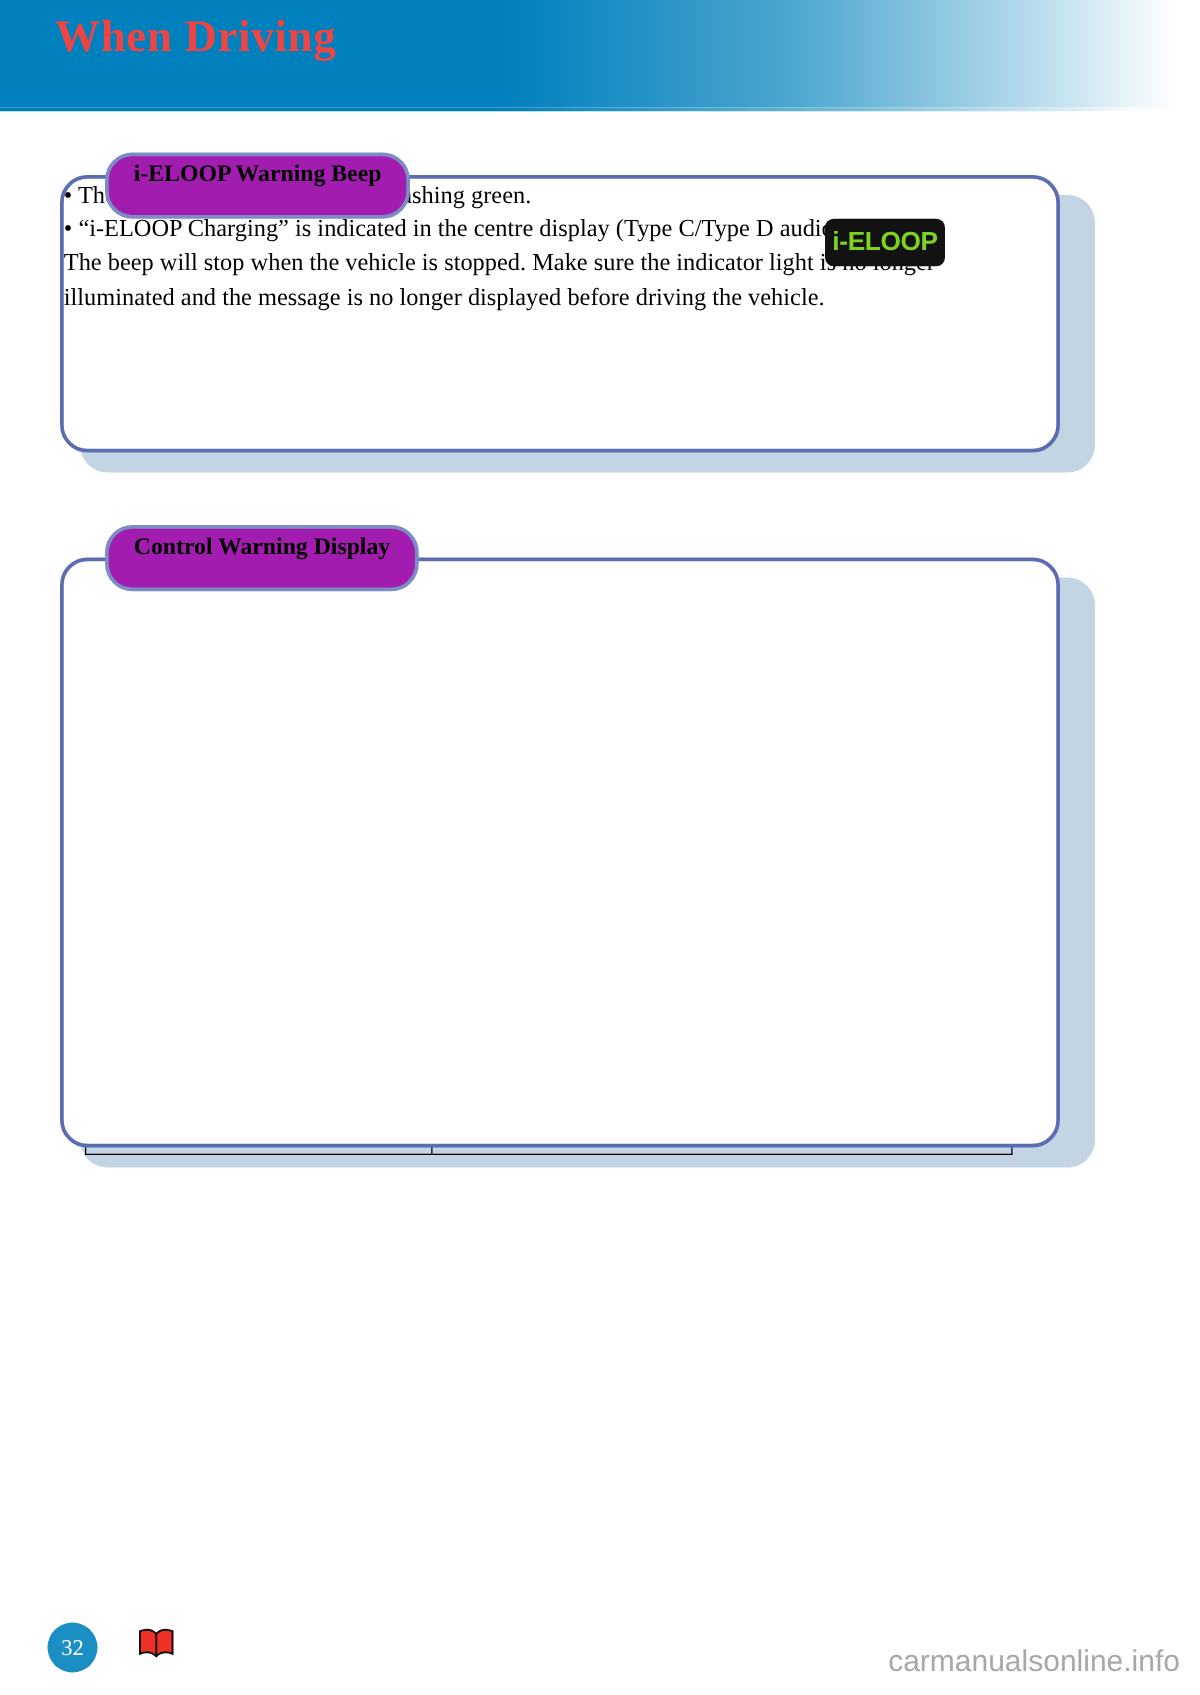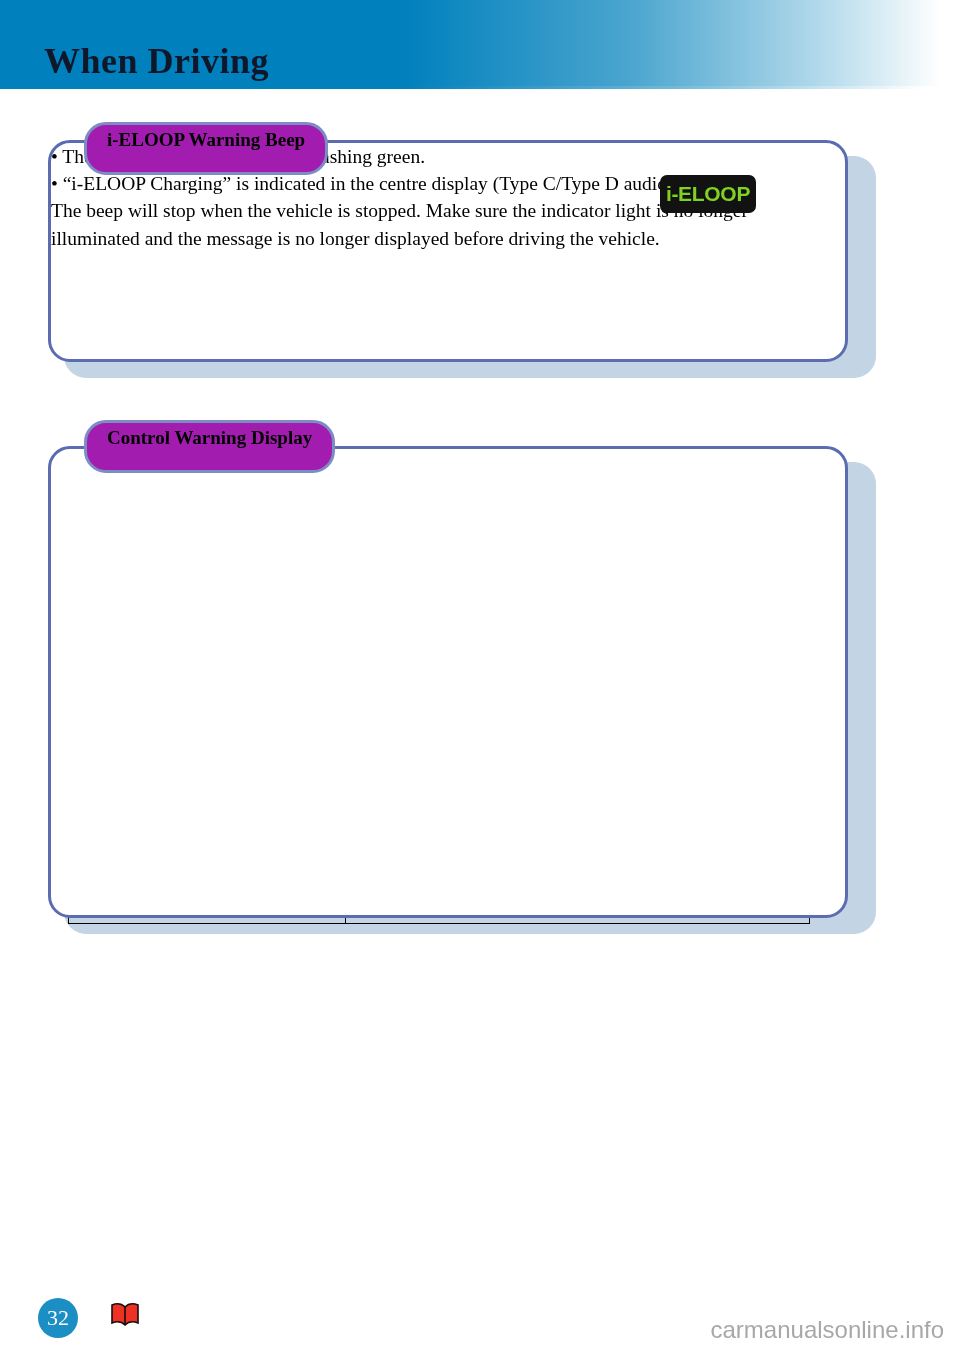--- a/index.html
+++ b/index.html
@@ -11,23 +11,23 @@
     position:relative;
     overflow:hidden;
   }
 
   
   .banner{
     position:absolute;left:0;top:0;width:960px;height:86px;
     background:linear-gradient(to right,#0080bd 0%,#0080bd 42%,#4ca6cf 66%,#b6dbec 86%,#ffffff 98%);
   }
   .banner-title{
-    position:absolute;left:44px;top:40px;
+    position:absolute;left:44px;top:8px;
     font-family:"Liberation Serif",serif;
-    font-weight:bold;font-size:36px;color:#0f172a;
+    font-weight:bold;font-size:36px;color:#ef4444;
     letter-spacing:.5px;
   }
   .banner-underline{
     position:absolute;left:0;top:86px;width:960px;height:3px;
     background:linear-gradient(to right,#0080bd 0%,#0080bd 42%,#6fbad8 70%,#ffffff 96%);
   }
 
   
   .box{
     position:absolute;
@@ -180,21 +180,21 @@
     width:16px;height:16px;border:1.3px solid #000;border-radius:50%;
     background:#fff;text-align:center;line-height:15px;font-size:11px;
     font-family:"Liberation Sans",sans-serif;
   }
 
   
   .pagenum{
     position:absolute;left:38px;top:1298px;
     width:40px;height:40px;border-radius:50%;
     background:#1b8fc4;color:#fff;
-    font-size:22px;text-align:center;line-height:40px;
+    font-size:18px;text-align:center;line-height:40px;
   }
   .book-ic{position:absolute;left:110px;top:1302px;}
   .foot-txt{
     position:absolute;left:148px;top:1292px;
     font-size:16.5px;line-height:24px;
   }
   .watermark{
     position:absolute;right:16px;top:1316px;
     font-family:"Liberation Sans",sans-serif;
     font-size:24px;color:#a8a8a8;text-align:right;

